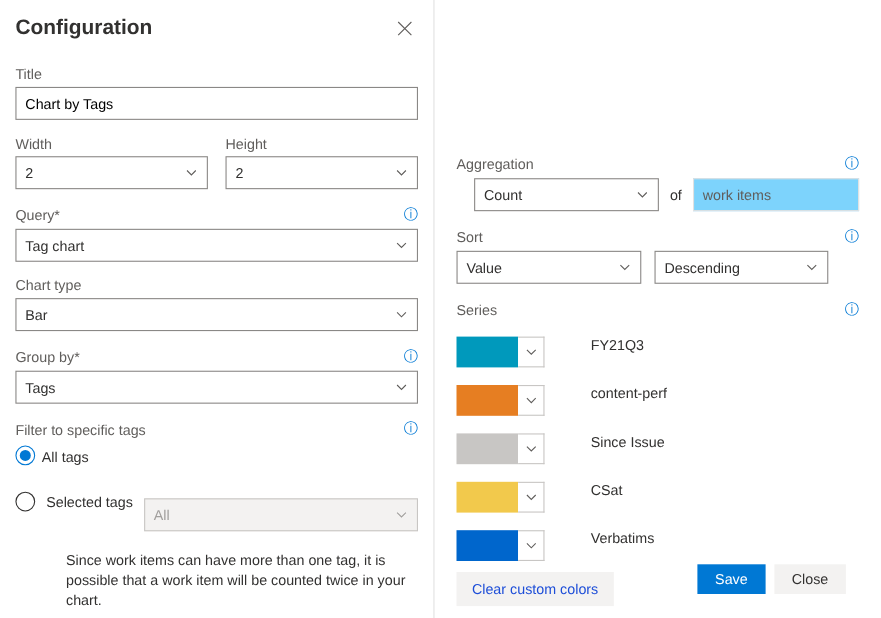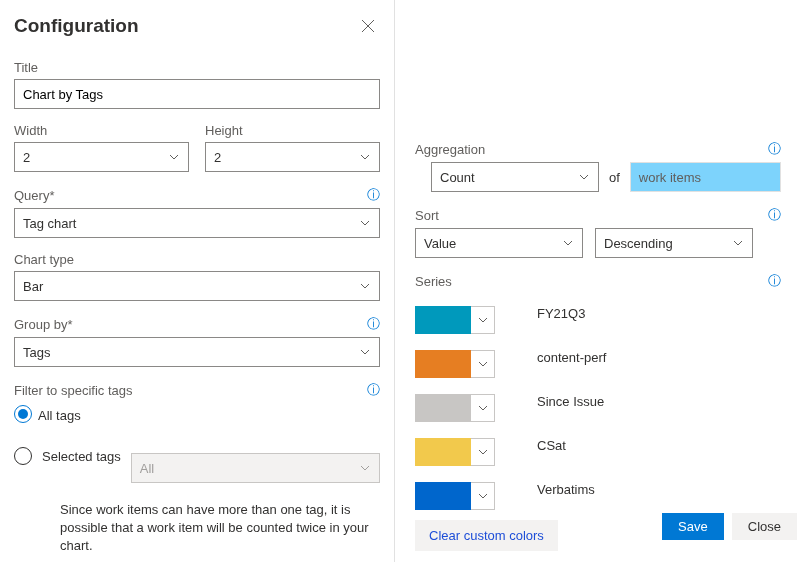--- a/index.html
+++ b/index.html
@@ -154,21 +154,21 @@
     color: #1d4ed8;
     border: none;
     padding: 8px 14px;
     font-size: 13px;
     cursor: pointer;
     margin-top: 2px;
     font-family: inherit;
   }
   .footer {
     position: absolute;
-    right: 4px;
+    right: 32px;
     bottom: 22px;
     display: flex;
     gap: 8px;
     border-radius: 11px;
   }
   .btn {
     padding: 6px 16px;
     font-size: 13px;
     border: none;
     cursor: pointer;

